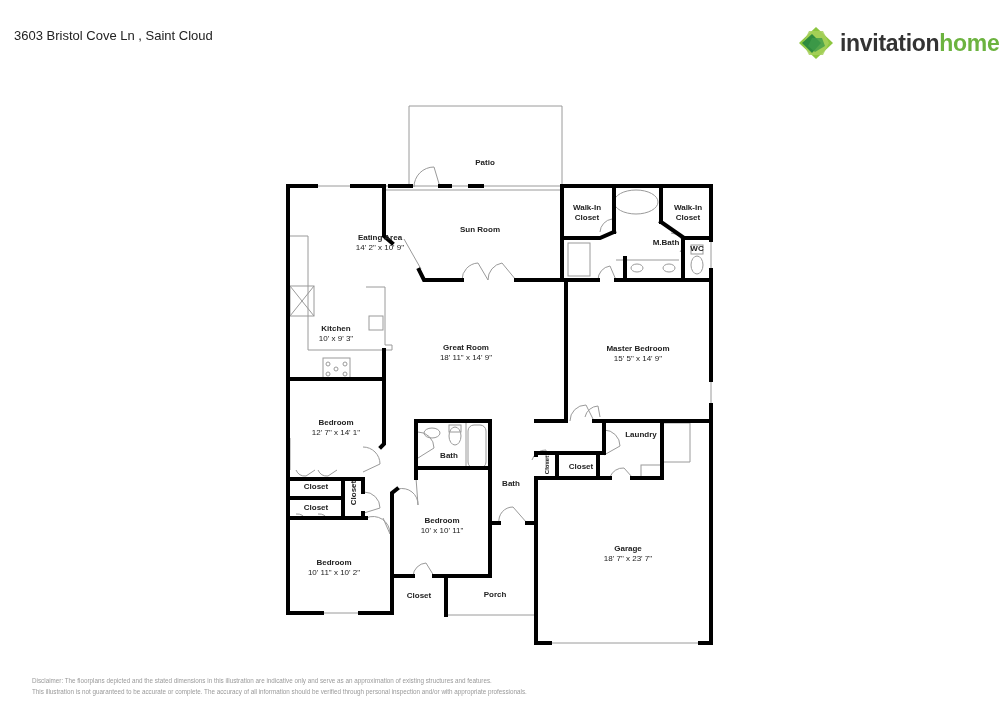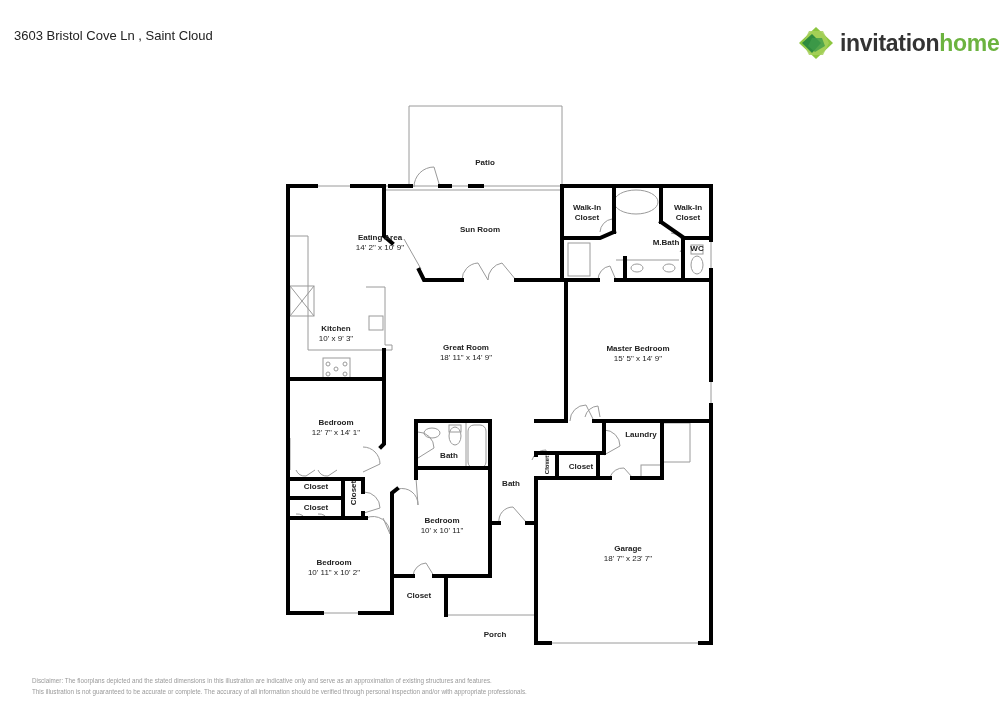--- a/index.html
+++ b/index.html
@@ -221,21 +221,21 @@
 <div class="room-label" style="left:442px;top:516px;">
     <span class="nm">Bedroom</span>
     <span class="dm">10' x 10' 11"</span>
   </div>
 <div class="room-label" style="left:419px;top:591px;">
     <span class="nm">Closet</span>
   </div>
 <div class="room-label" style="left:511px;top:479px;">
     <span class="nm">Bath</span>
   </div>
-<div class="room-label" style="left:495px;top:590px;margin-top:40px;">
+<div class="room-label" style="left:495px;top:590px;">
     <span class="nm">Porch</span>
   </div>
 <div class="room-label vertical" style="left:547px;top:460px;font-size:6px;">
     <span class="nm">Closet</span>
   </div>
 <div class="room-label" style="left:581px;top:462px;">
     <span class="nm">Closet</span>
   </div>
 <div class="room-label" style="left:641px;top:430px;">
     <span class="nm">Laundry</span>

